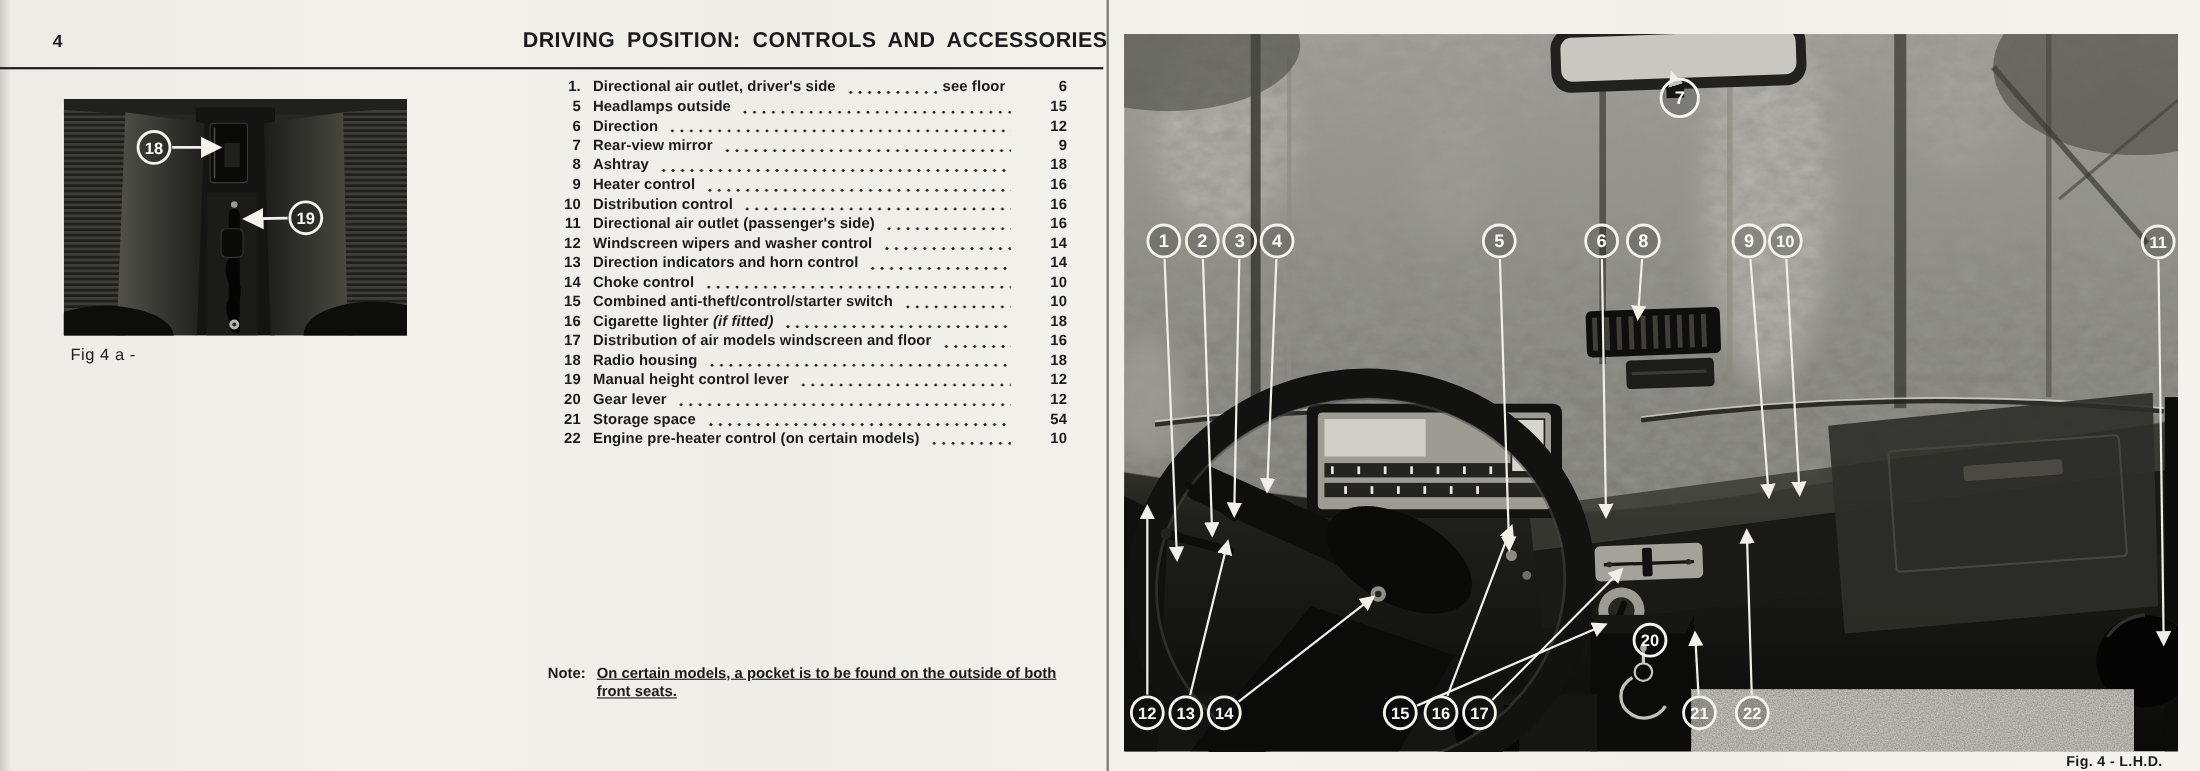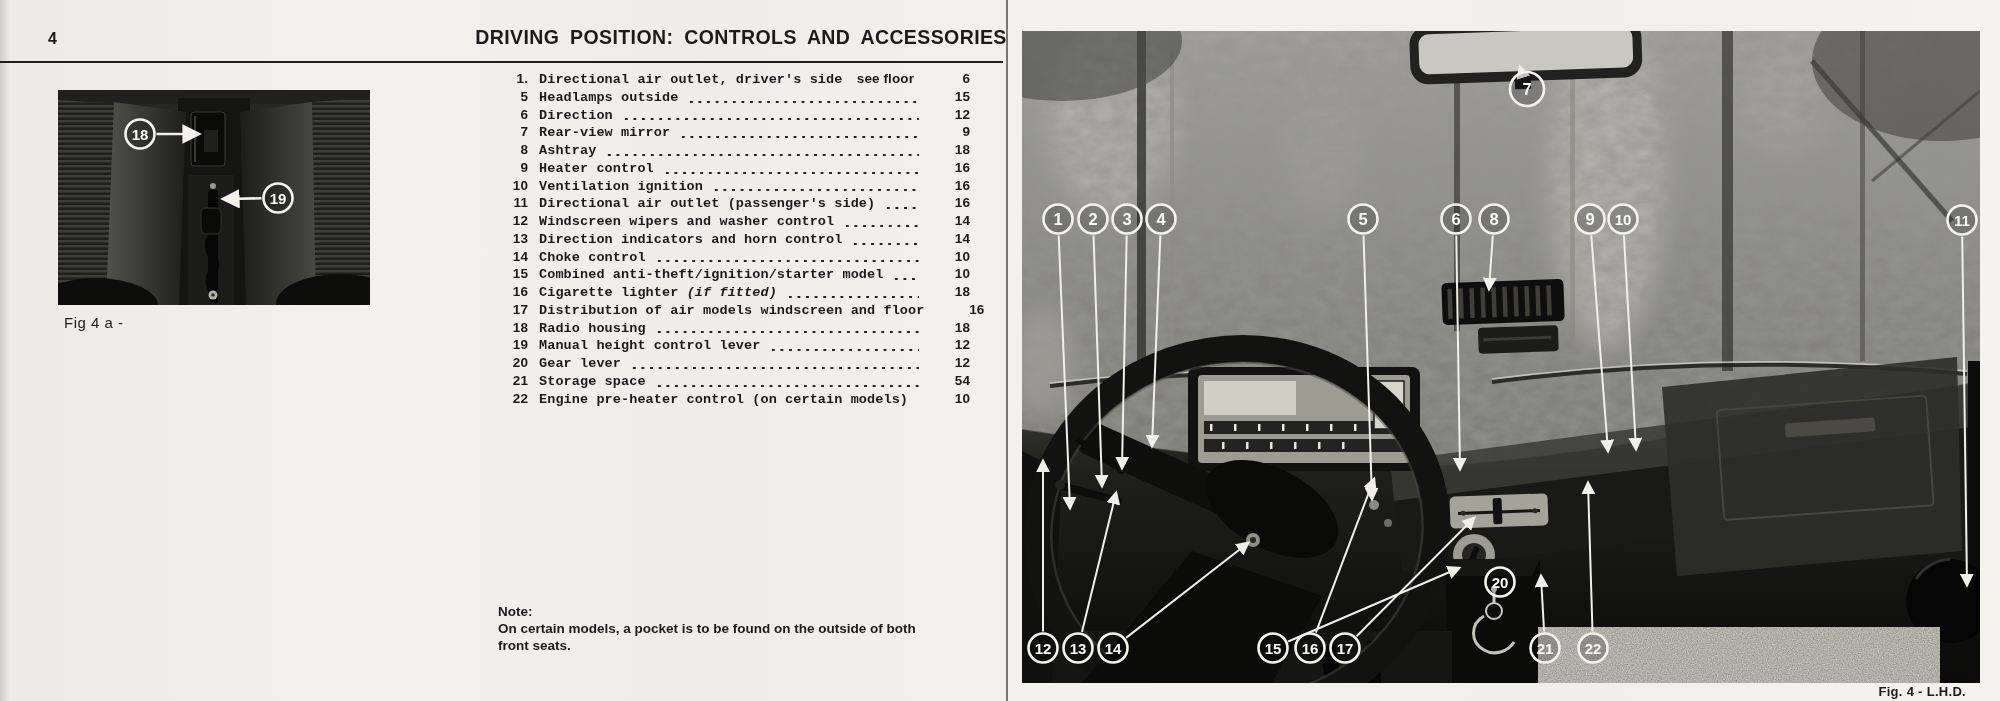--- a/index.html
+++ b/index.html
@@ -17,31 +17,31 @@
     font-size:19.5px;font-weight:bold;letter-spacing:.4px;word-spacing:5px;white-space:nowrap;margin:0;}
   .head-rule{position:absolute;left:0;top:61px;width:1003px;height:2.4px;background:#1e1e1c;}
   
   .fig4a{position:absolute;left:58px;top:90px;width:312px;height:215px;margin:0;}
   .fig4a svg{display:block;width:312px;height:215px;}
   .fig4a-caption{position:absolute;left:64px;top:314px;font-size:15px;font-weight:normal;letter-spacing:.5px;}
   
   .contents{position:absolute;left:483px;top:71px;width:487px;}
   .c-row{display:flex;align-items:baseline;height:17.75px;font-size:13.5px;font-weight:bold;letter-spacing:.1px;}
   .c-num{flex:none;width:45px;text-align:right;margin-right:11px;white-space:nowrap;}
-  .c-label{flex:none;white-space:nowrap;font-family:Liberation Mono, monospace;}
+  .c-label{flex:none;white-space:nowrap;}
   .c-label i{font-weight:bold;}
   .c-dots{flex:1;height:13px;align-self:flex-end;margin:0 5px 3px 9px;
     background-image:radial-gradient(circle,#24241f 1.25px,rgba(0,0,0,0) 1.45px);
     background-size:8.6px 4px;background-repeat:repeat-x;background-position:0 100%;}
   .c-prefix{flex:none;margin-right:10px;white-space:nowrap;}
   .c-page{flex:none;width:46px;text-align:right;white-space:nowrap;}
   
-  .note{position:absolute;left:498px;top:603px;width:500px;display:flex;font-size:13.5px;line-height:17px;flex-direction:column;}
+  .note{position:absolute;left:498px;top:603px;width:500px;display:flex;font-size:13.5px;line-height:17px;}
   .note-label{font-weight:bold;flex:none;margin-right:10px;}
-  .note-text{width:432px;font-weight:bold;}
+  .note-text{width:432px;font-weight:bold;text-decoration:underline;}
   
   .gutter-line{position:absolute;left:1006px;top:0;width:2px;height:701px;background:rgba(55,55,48,.65);}
   
   .fig4{position:absolute;left:1022px;top:31px;width:958px;height:652px;margin:0;}
   .fig4 svg{display:block;width:958px;height:652px;}
   .fig4-caption{position:absolute;right:34px;top:684px;font-size:13px;font-weight:bold;letter-spacing:.3px;}
 </style>
 </head>
 <body>
 
@@ -136,21 +136,21 @@
           <span class="c-page">18</span>
         </div>
         <div class="c-row">
           <span class="c-num">9</span>
           <span class="c-label">Heater control</span>
           <span class="c-dots"></span>
           <span class="c-page">16</span>
         </div>
         <div class="c-row">
           <span class="c-num">10</span>
-          <span class="c-label">Ventilation ignition</span>
+          <span class="c-label">Distribution control</span>
           <span class="c-dots"></span>
           <span class="c-page">16</span>
         </div>
         <div class="c-row">
           <span class="c-num">11</span>
           <span class="c-label">Directional air outlet (passenger's side)</span>
           <span class="c-dots"></span>
           <span class="c-page">16</span>
         </div>
         <div class="c-row">
@@ -166,21 +166,21 @@
           <span class="c-page">14</span>
         </div>
         <div class="c-row">
           <span class="c-num">14</span>
           <span class="c-label">Choke control</span>
           <span class="c-dots"></span>
           <span class="c-page">10</span>
         </div>
         <div class="c-row">
           <span class="c-num">15</span>
-          <span class="c-label">Combined anti-theft/ignition/starter model</span>
+          <span class="c-label">Combined anti-theft/control/starter switch</span>
           <span class="c-dots"></span>
           <span class="c-page">10</span>
         </div>
         <div class="c-row">
           <span class="c-num">16</span>
           <span class="c-label">Cigarette lighter<i>&nbsp;(if fitted)</i></span>
           <span class="c-dots"></span>
           <span class="c-page">18</span>
         </div>
         <div class="c-row">

